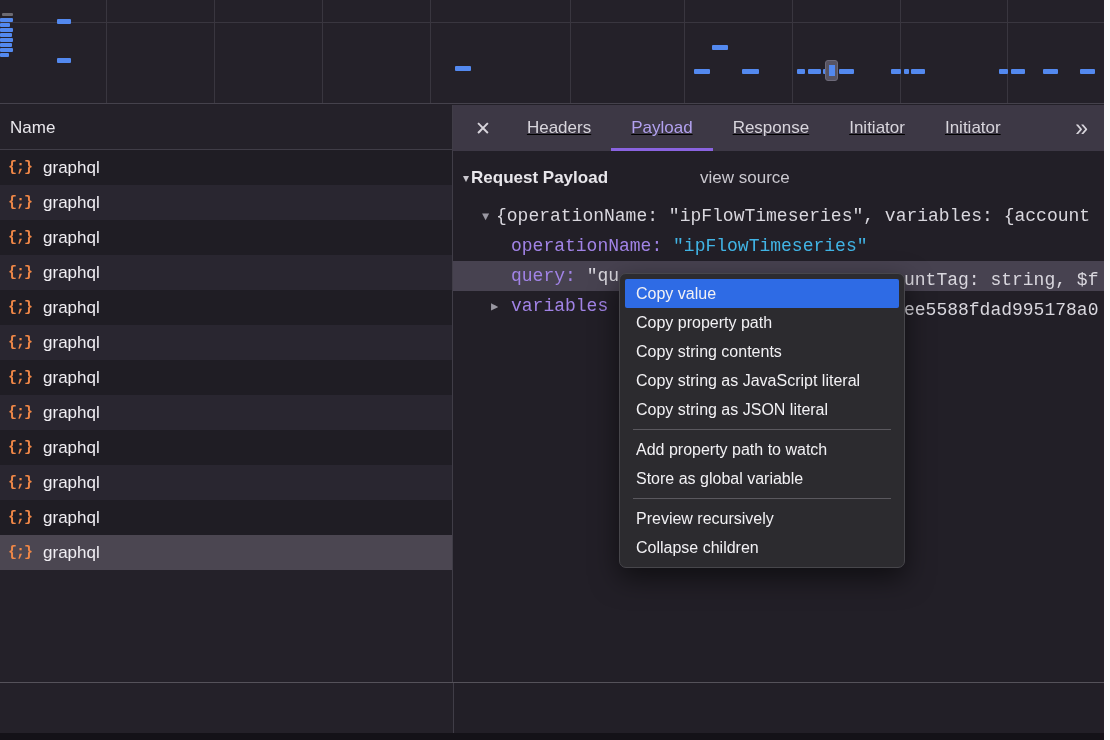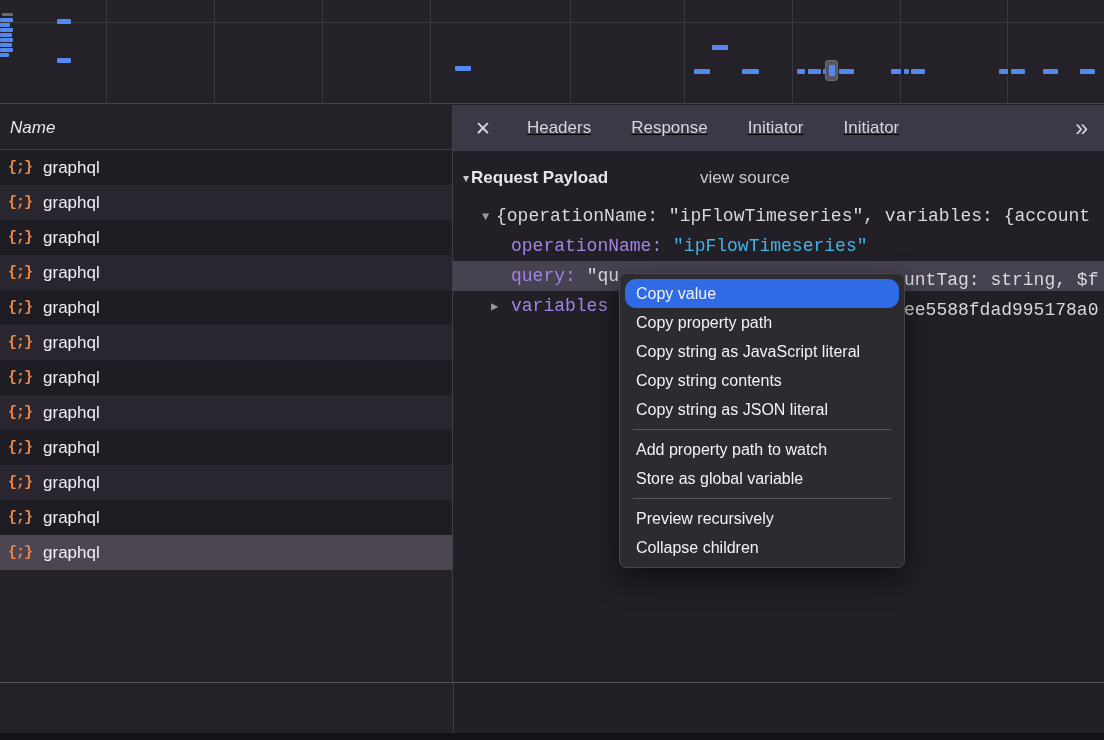--- a/index.html
+++ b/index.html
@@ -11,21 +11,21 @@
   .overview { position:absolute; left:0; top:0; width:1104px; height:104px; background:#242129; border-bottom:1px solid #45424c; overflow:hidden; }
   .overview .hline { position:absolute; left:0; top:22px; width:100%; height:1px; background:#39363f; }
   .gridline { position:absolute; top:0; width:1px; height:104px; background:#39363f; }
   .wf-bar { position:absolute; background:#5389ef; border-radius:1px; }
   .marker-pill { position:absolute; left:825px; top:60px; width:13px; height:21px; background:#575463; border:1px solid #6d6a79; border-radius:3px; }
   .marker-bar { position:absolute; left:829px; top:65px; width:6px; height:11px; background:#5389ef; }
 
   
   .main { position:absolute; left:0; top:105px; width:1104px; height:577px; display:flex; }
   .left-panel { width:453px; background:#242129; border-right:1px solid #403d47; display:flex; flex-direction:column; }
-  .name-header { height:45px; line-height:45px; padding-left:10px; font-size:17px; color:#e9e7ec; border-bottom:1px solid #403d47; background:#242129;font-style:italic; }
+  .name-header { height:45px; line-height:45px; padding-left:10px; font-size:17px; color:#e9e7ec; border-bottom:1px solid #403d47; background:#242129; }
   .request-rows { flex:1; overflow:hidden; }
   .row { height:35px; display:flex; align-items:center; padding-left:8px; font-size:17px; color:#f0eef3; background:#1f1d24; }
   .request-rows .row:nth-child(even) { background:#292630; }
   .row.selected { background:#4b4651 !important; }
   .req-icon { color:#ef8747; font-family:"Liberation Mono", monospace; font-weight:bold; font-size:15px; letter-spacing:-1px; margin-right:11px; }
 
   
   .right-panel { flex:1; background:#221f27; position:relative; }
   .tab-bar { height:46px; background:#3d3845; display:flex; align-items:center; padding-left:22px; }
   .close-btn { color:#d8d5dc; font-size:19px; margin-right:16px; cursor:default; }
@@ -53,21 +53,21 @@
   .frag-right { position:absolute; left:451px; top:4px; }
 
   
   .footer { position:absolute; left:0; top:682px; width:1104px; height:51px; border-top:1px solid #55525a; background:#242129; }
   .footer .vdiv { position:absolute; left:453px; top:0; width:1px; height:51px; background:#403d47; }
   .footer-right { position:absolute; left:454px; top:0; width:650px; height:51px; background:#221f27; }
   .bottom-strip { position:absolute; left:0; top:733px; width:1104px; height:7px; background:#141218; }
 
   
   .context-menu { position:absolute; left:619px; top:273px; width:286px; background:#2c2b2f; border:1px solid #47464b; border-radius:7px; box-shadow:0 10px 28px rgba(0,0,0,0.55); padding:5px 0; z-index:10; }
-  .menu-item { height:29px; line-height:29px; margin:0 5px; padding:0 11px; border-radius:11px; color:#f2f1f4; font-size:16px; white-space:nowrap; overflow:hidden; }
+  .menu-item { height:29px; line-height:29px; margin:0 5px; padding:0 11px; border-radius:2px; color:#f2f1f4; font-size:16px; white-space:nowrap; overflow:hidden; }
   .menu-item.active { background:#2e6be5; }
   .menu-item.sep { height:0; margin:5px 13px; padding:0; border-radius:0; border-top:1px solid #5a585e; }
 </style>
 </head>
 <body>
 
 <div class="screenshot">
   <div class="devtools">
 
     <div class="overview">
@@ -184,20 +184,21 @@
             </div>
           </div>
       </div>
 
       <div class="right-panel">
         <div class="tab-bar">
           <span class="close-btn">✕</span>
           <div style="display:flex;text-decoration:underline;">
 
           <div class="tab"><span>Headers</span></div>
+              <div class="tab active"><span>Payload</span></div>
               <div class="tab"><span>Response</span></div>
               <div class="tab"><span>Initiator</span></div>
               <div class="tab"><span>Initiator</span></div>
             </div>
           <span class="overflow-btn">»</span>
         </div>
 
         <div class="payload">
           <div class="payload-header">
             <span class="section-caret">▾</span>
@@ -237,25 +238,25 @@
 
       <div class="menu-item active">
         <span>Copy value</span>
       </div>
 
       <div class="menu-item">
         <span>Copy property path</span>
       </div>
 
       <div class="menu-item">
+        <span>Copy string contents</span>
+      </div>
+
+      <div class="menu-item">
         <span>Copy string as JavaScript literal</span>
-      </div>
-
-      <div class="menu-item">
-        <span>Copy string contents</span>
       </div>
 
       <div class="menu-item">
         <span>Copy string as JSON literal</span>
       </div>
 
       <div class="menu-item sep">
         <span></span>
       </div>
 

